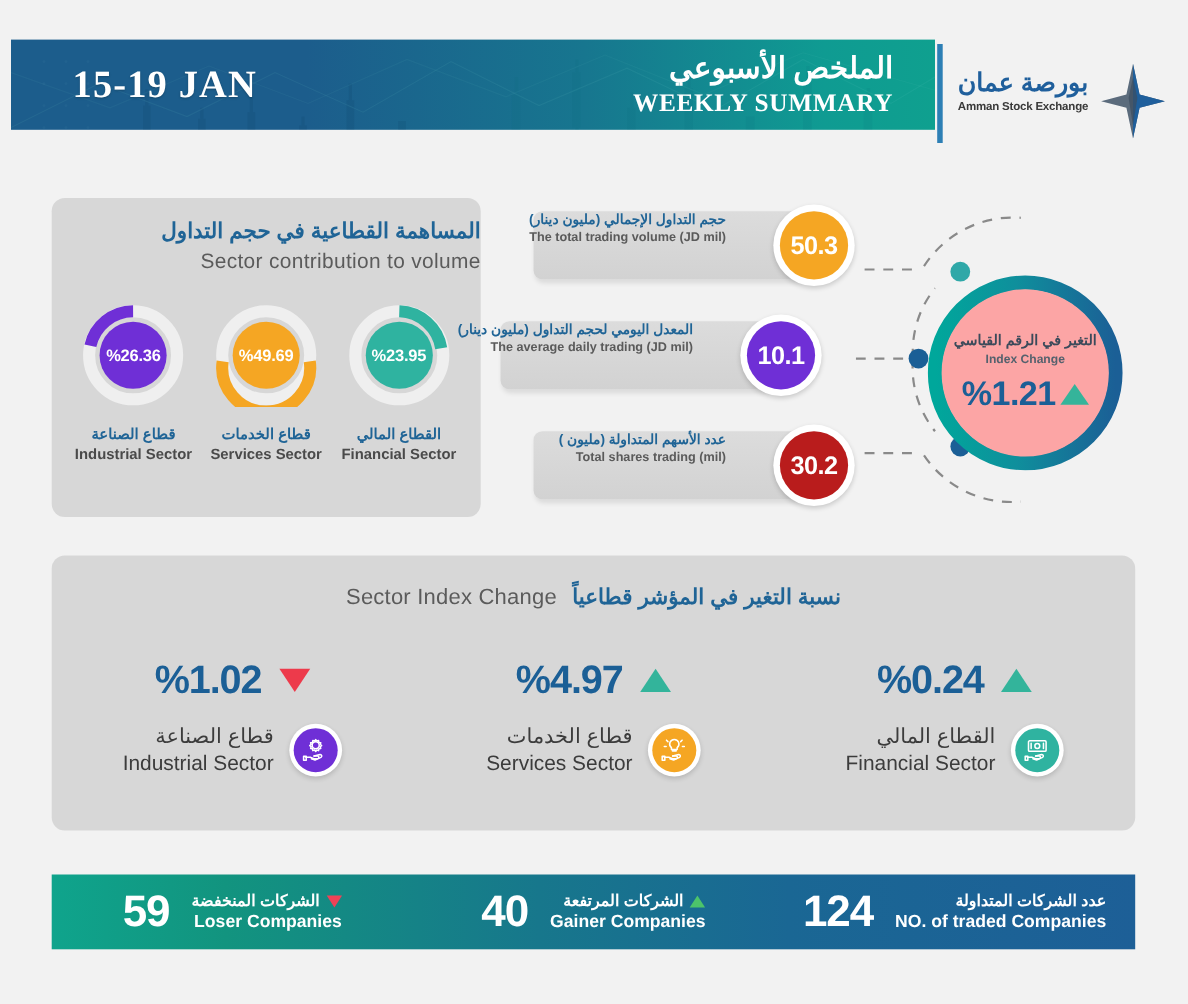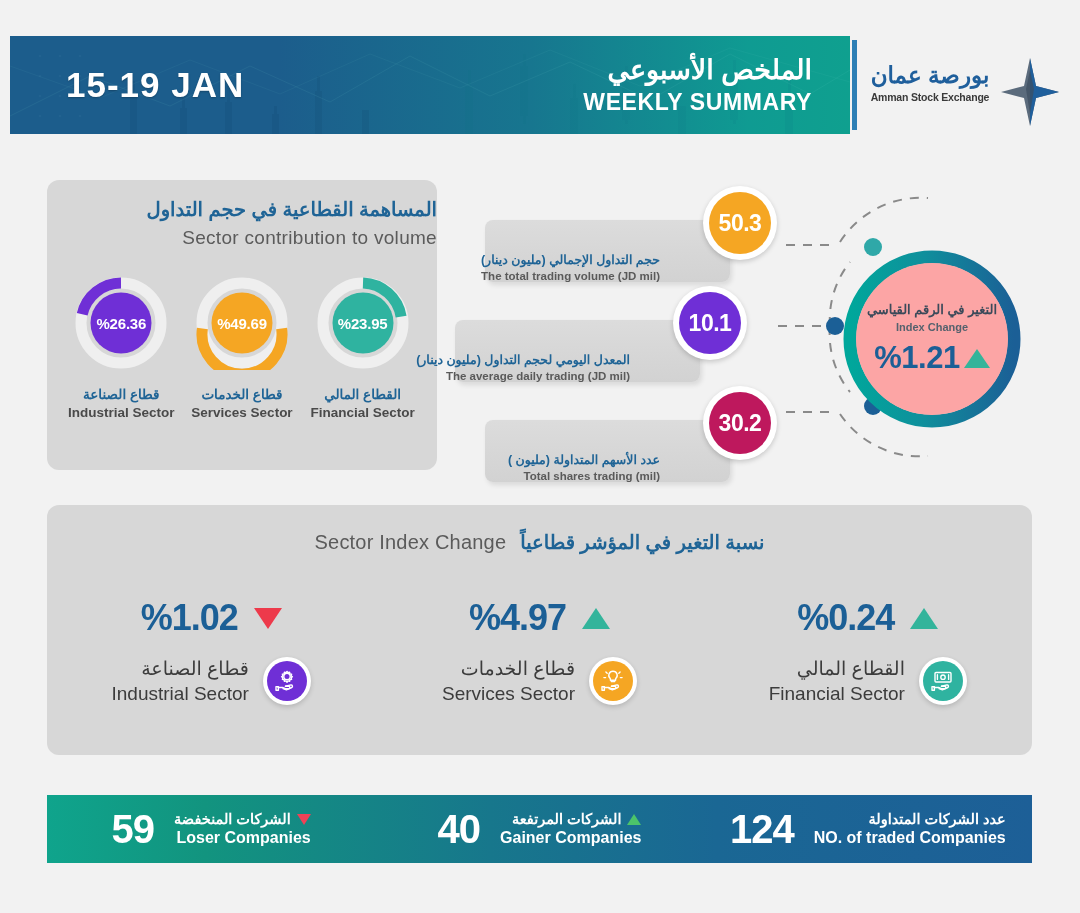--- a/index.html
+++ b/index.html
@@ -6,23 +6,24 @@
   html, body {
     width: 1080px; height: 913px;
     background: #f2f2f2;
     font-family: "Liberation Sans", sans-serif;
     overflow: hidden;
   }
   .page { position: relative; width: 1080px; height: 913px; background: #f2f2f2; }
 
   
   .header {
-    position: absolute; left: 10px; top: 36px; width: 840px; height: 98px;
+    position: absolute; left: 10px; top: 36px; width: 840px; height: 82px;
     background: linear-gradient(90deg, #1c5d8c 0%, #1c5d8c 32%, #17768f 62%, #0f9b92 88%, #0fa08f 100%);
     overflow: hidden;
+    font-family: Liberation Serif, serif;
   }
   .hdr-pattern { position: absolute; inset: 0; opacity: .25; }
   .header-date {
     position: absolute; left: 56px; top: 50%; transform: translateY(-50%);
     color: #ffffff; font-size: 35px; font-weight: bold; letter-spacing: 1px;
     text-shadow: 0 1px 2px rgba(0,0,0,.25);
   }
   .header-titles {
     position: absolute; right: 38px; top: 50%; transform: translateY(-50%);
     text-align: right; color: #fff;
@@ -61,22 +62,22 @@
   .dl-ar { font-size: 13.5px; font-weight: bold; color: #1f6496; direction: rtl; }
   .dl-en { font-size: 13.5px; font-weight: bold; color: #4a4a4a; margin-top: 3px; }
 
   
   .metrics { position: absolute; left: 455px; top: 180px; width: 420px; height: 290px; }
   .pill {
     position: absolute; height: 62px;
     background: linear-gradient(180deg,#dcdcdc 0%, #d2d2d2 100%);
     border-radius: 8px;
     box-shadow: 2px 3px 5px rgba(0,0,0,.10);
-    display: flex; flex-direction: column; align-items: flex-end; justify-content: flex-end;
-    padding-right: 70px; padding-left: 14px; margin-top: 28px;
+    display: flex; flex-direction: column; align-items: flex-end; justify-content: flex-start;
+    padding-right: 70px; padding-left: 14px;
   }
   .pill-ar { font-size: 12.5px; font-weight: bold; color: #1f6496; direction: rtl; white-space: nowrap; }
   .pill-en { font-size: 11.5px; font-weight: bold; color: #5a5a5a; margin-top: 3px; white-space: nowrap; }
   .bubble {
     position: absolute; width: 74px; height: 74px; border-radius: 50%;
     background: #fff; display: flex; align-items: center; justify-content: center;
     box-shadow: 0 2px 5px rgba(0,0,0,.18);
   }
   .bubble-in {
     width: 62px; height: 62px; border-radius: 50%;
@@ -300,21 +301,21 @@
     </div>
     <div class="bubble bub2">
       <div class="bubble-in" style="background:#6f2fd6">10.1</div>
     </div>
 
     <div class="pill pill3">
       <div class="pill-ar">عدد الأسهم المتداولة (مليون )</div>
       <div class="pill-en">Total shares trading (mil)</div>
     </div>
     <div class="bubble bub3">
-      <div class="bubble-in" style="background:#be185d">30.2</div>
+      <div class="bubble-in" style="background:#b91c1c">30.2</div>
     </div>
   </div>
 
   <div class="index-circle">
     <svg width="178" height="178" viewBox="0 0 178 178" style="position:absolute;left:0;top:0">
       <defs>
         <linearGradient id="ringgrad" x1="0" y1="0.5" x2="1" y2="0.5">
           <stop offset="0%" stop-color="#00a79b"></stop>
           <stop offset="45%" stop-color="#0f8f9c"></stop>
           <stop offset="100%" stop-color="#1b5f96"></stop>

